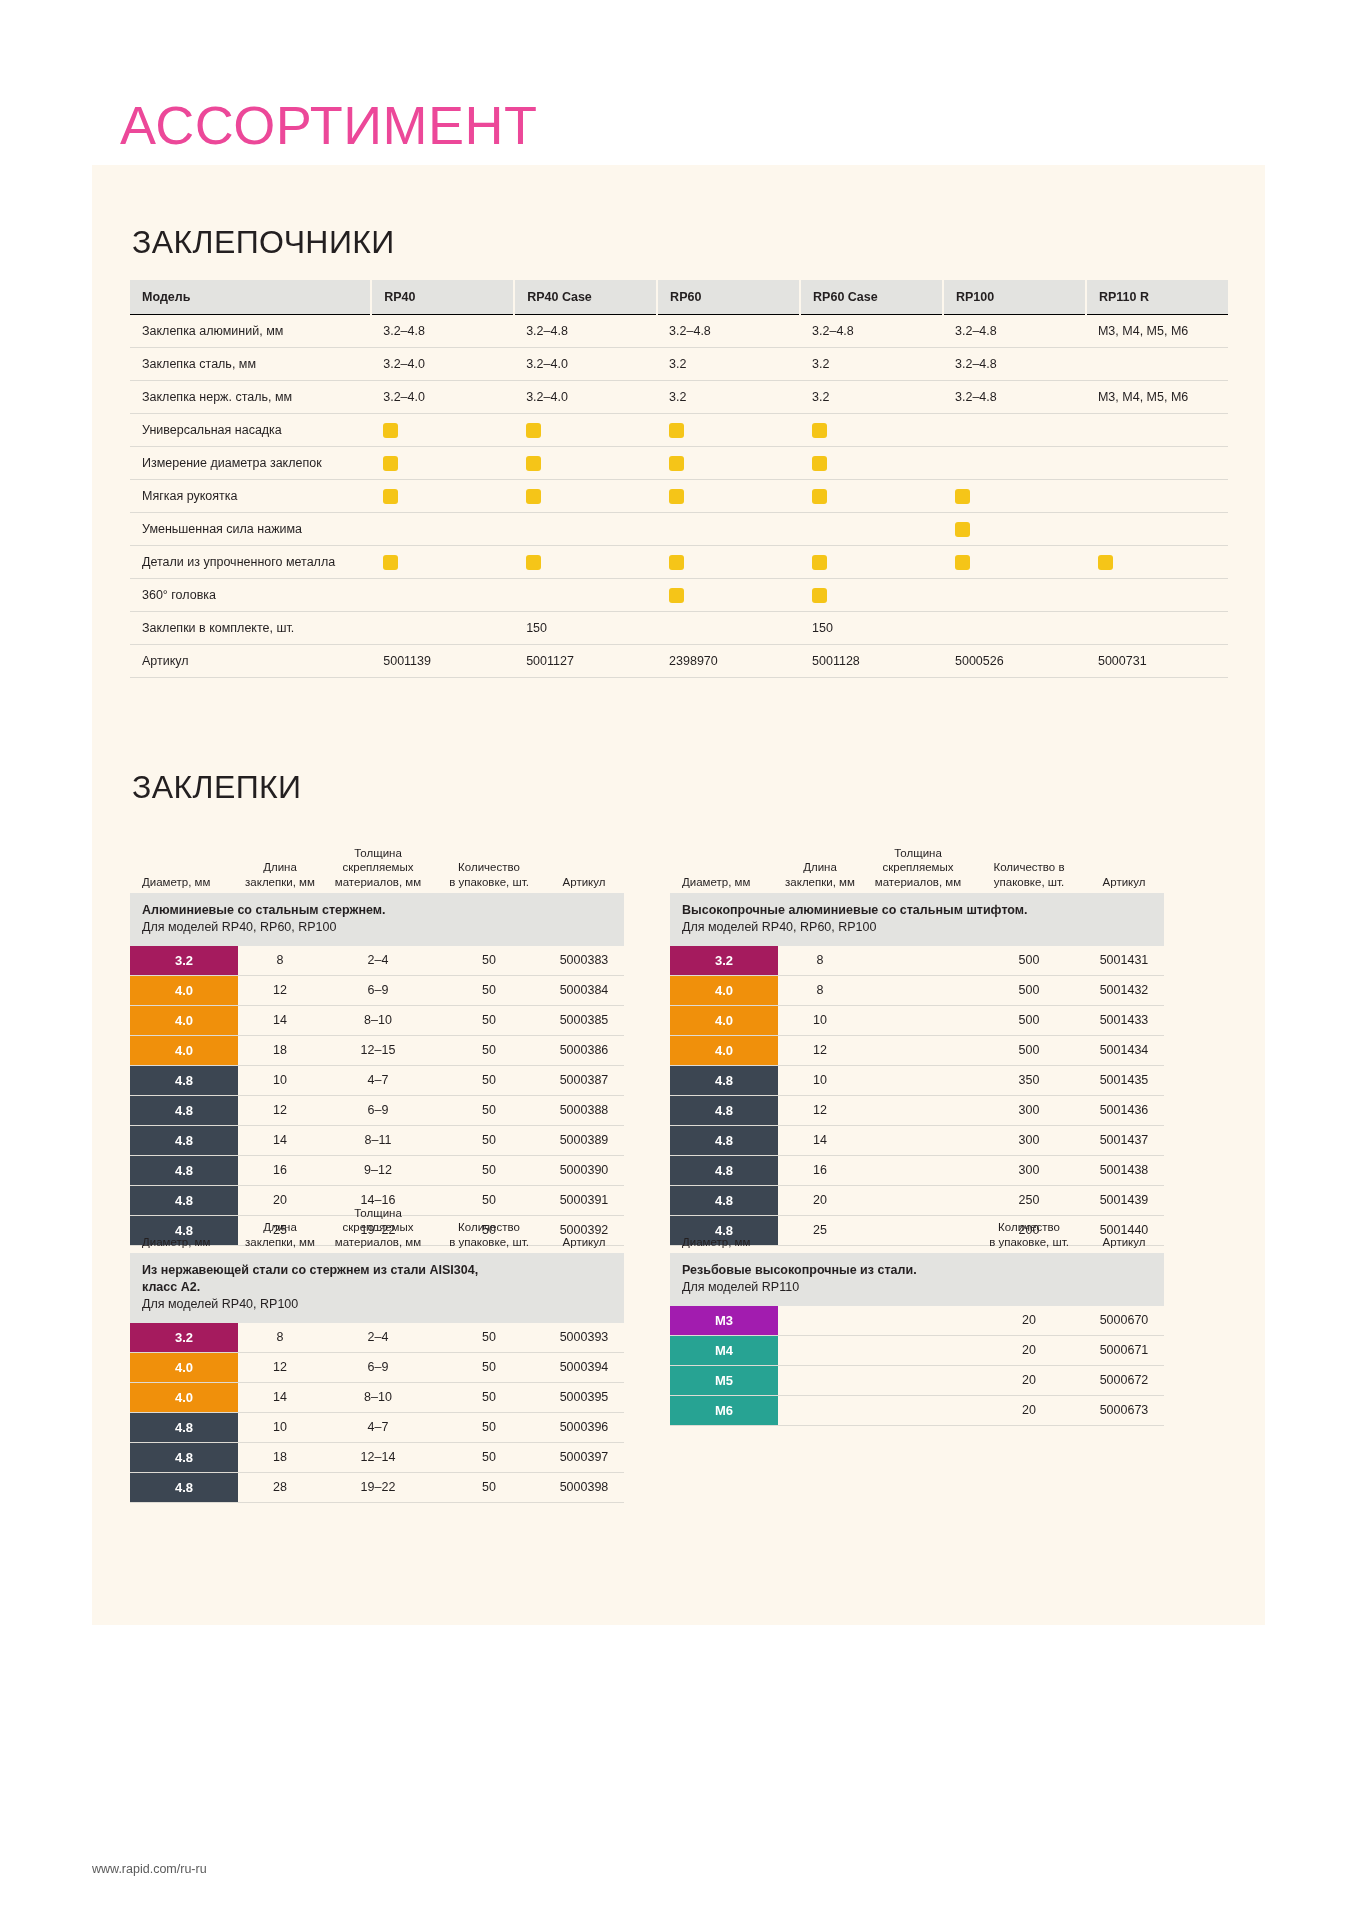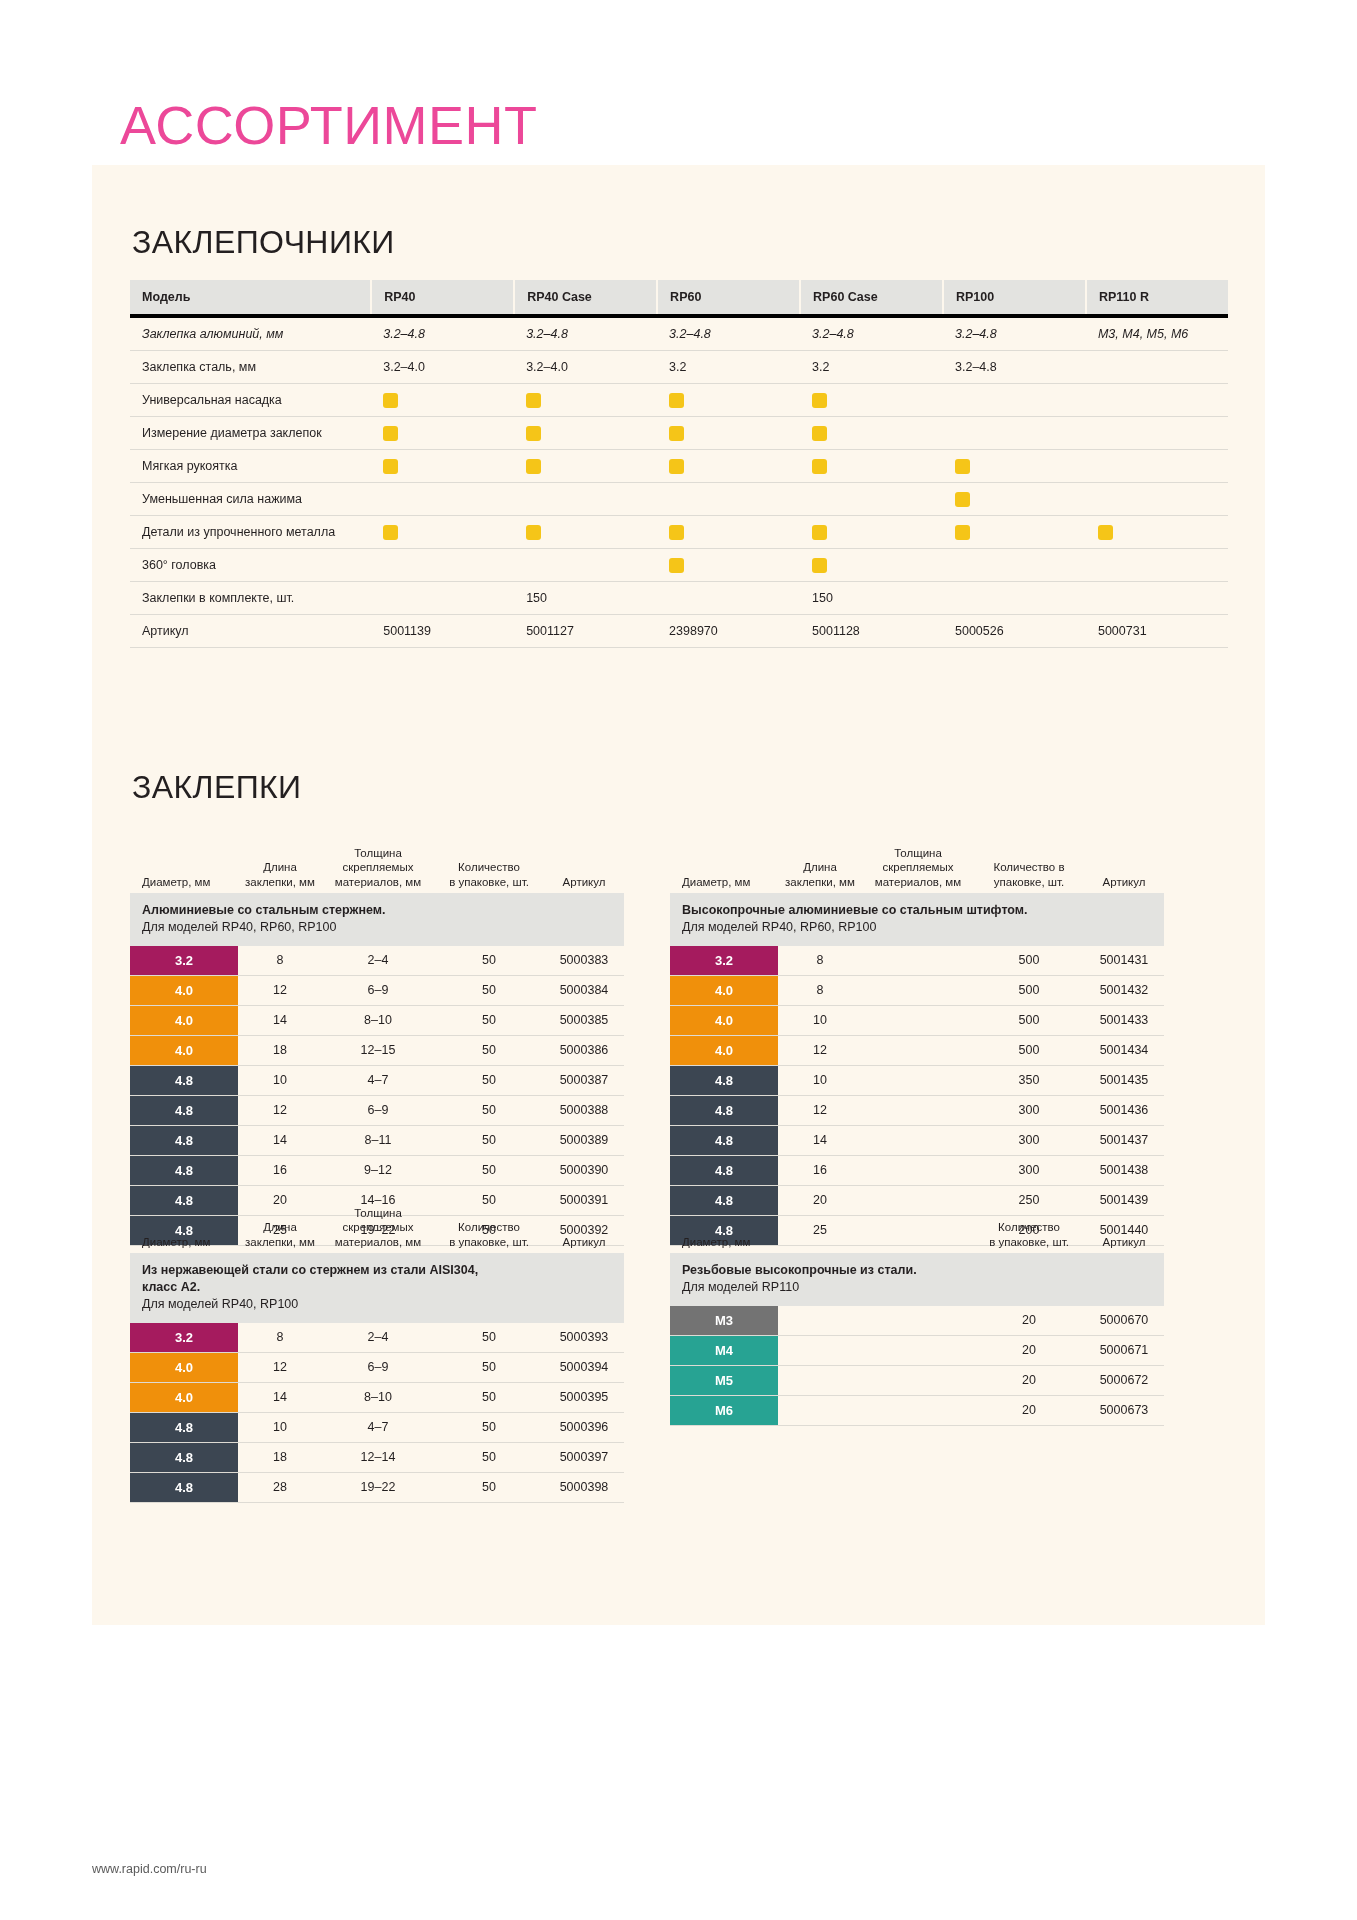--- a/index.html
+++ b/index.html
@@ -86,21 +86,21 @@
     color: #231f20;
     height: 34px;
     border-right: 2px solid #fdf7ed;
   }
   .tools-table thead th:last-child { border-right: none; }
   .tools-table thead th .cellpad { padding-left: 12px; }
   .tools-table tbody td {
     border-bottom: 1px solid #dedbd4;
     font-size: 12.5px;
   }
-  .tools-table tbody tr:first-child td { border-top: 4px solid #000000; font-style: italic; }
+  .tools-table tbody tr:first-child td { border-top: 1px solid #000000; }
   .tools-table tbody td .cellpad { padding-left: 12px; }
   .tools-table .col-label { width: 242px; }
   .tools-table .col-v { width: 142px; }
   .dot {
     display: inline-block;
     width: 15px;
     height: 15px;
     border-radius: 3px;
     background: #f5c518;
     margin-left: 12px;
@@ -254,20 +254,43 @@
             </td>
             <td class="col-v">
               <div class="cellpad">3.2–4.8</div>
             </td>
             <td class="col-v">
               <div class="cellpad"></div>
             </td>
           </tr>
           <tr>
             <td class="col-label">
+              <div class="cellpad">Заклепка нерж. сталь, мм</div>
+            </td>
+            <td class="col-v">
+              <div class="cellpad">3.2–4.0</div>
+            </td>
+            <td class="col-v">
+              <div class="cellpad">3.2–4.0</div>
+            </td>
+            <td class="col-v">
+              <div class="cellpad">3.2</div>
+            </td>
+            <td class="col-v">
+              <div class="cellpad">3.2</div>
+            </td>
+            <td class="col-v">
+              <div class="cellpad">3.2–4.8</div>
+            </td>
+            <td class="col-v">
+              <div class="cellpad">M3, M4, M5, M6</div>
+            </td>
+          </tr>
+          <tr>
+            <td class="col-label">
               <div class="cellpad">Универсальная насадка</div>
             </td>
             <td class="col-v"><span class="dot" style="background: rgb(245, 197, 24);"></span></td>
             <td class="col-v"><span class="dot" style="background: rgb(245, 197, 24);"></span></td>
             <td class="col-v"><span class="dot" style="background: rgb(245, 197, 24);"></span></td>
             <td class="col-v"><span class="dot" style="background: rgb(245, 197, 24);"></span></td>
             <td class="col-v"><span class="dot hidden" style="background: rgb(245, 197, 24);"></span></td>
             <td class="col-v"><span class="dot hidden" style="background: rgb(245, 197, 24);"></span></td>
           </tr>
           <tr>
@@ -661,21 +684,21 @@
           <div class="h-art">
             <div>Артикул</div>
           </div>
         </div>
         <div class="rivet-subhead">
           <div class="t1">Резьбовые высокопрочные из стали.</div>
           <div class="t2">Для моделей RP110</div>
         </div>
         <div class="rivet-rows">
           <div class="rrow">
-            <div class="c-diam" style="background: #737373;">M3</div>
+            <div class="c-diam" style="background: #a21caf;">M3</div>
             <div class="c-len"></div>
             <div class="c-thick"></div>
             <div class="c-qty">20</div>
             <div class="c-art">5000670</div>
           </div>
           <div class="rrow">
             <div class="c-diam" style="background: rgb(39, 163, 147);">M4</div>
             <div class="c-len"></div>
             <div class="c-thick"></div>
             <div class="c-qty">20</div>

